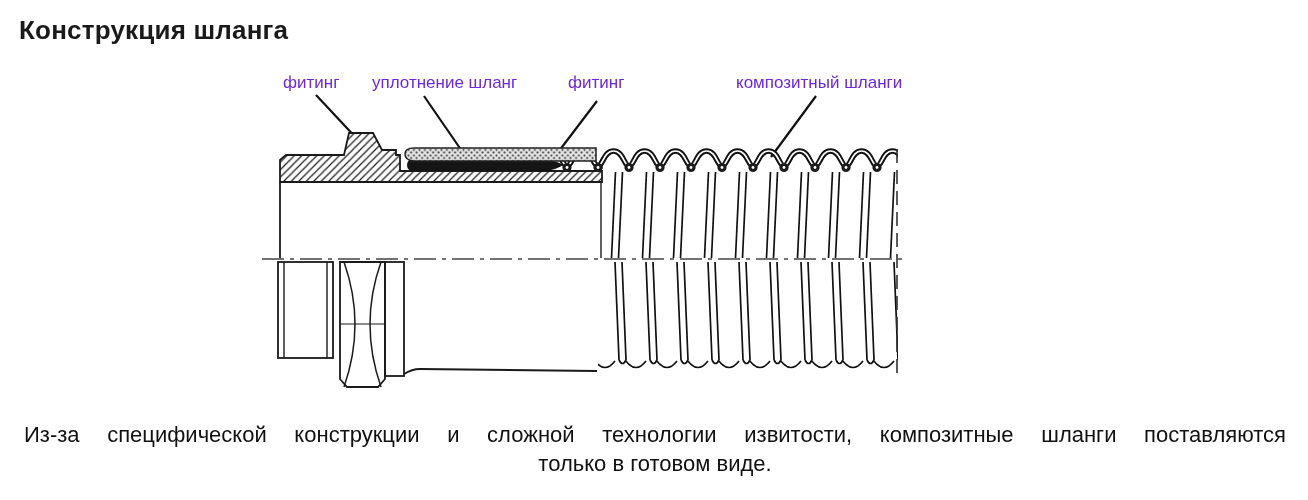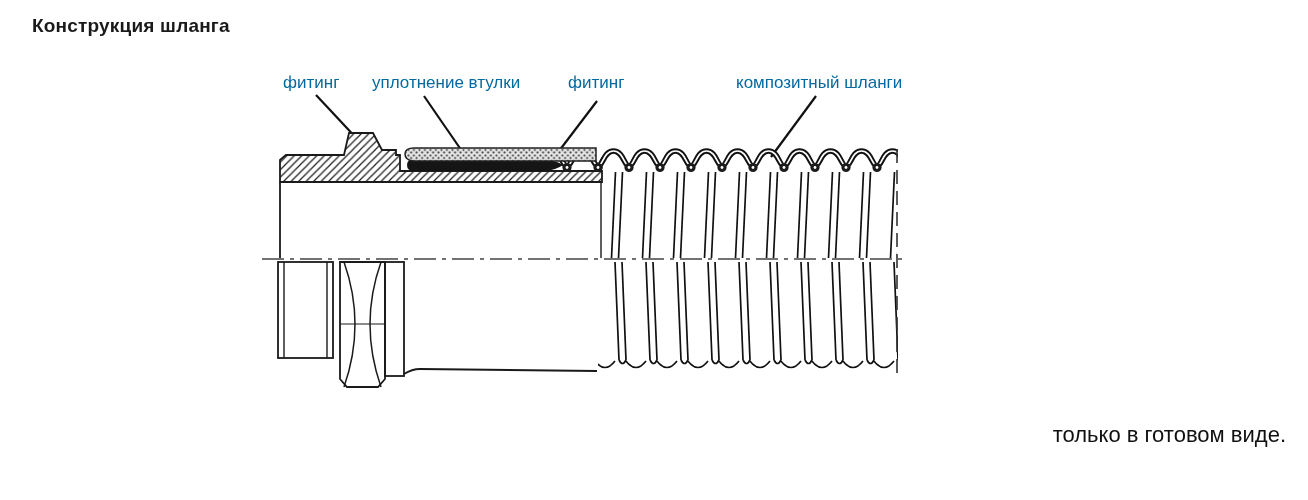--- a/index.html
+++ b/index.html
@@ -3,39 +3,39 @@
 <meta charset="utf-8">
 <style>
   html,body{margin:0;padding:0;}
   body{
     width:1308px;height:500px;position:relative;overflow:hidden;
     background:#ffffff;
     font-family:"Liberation Sans", sans-serif;
     color:#1a1a1a;
   }
   .page-title{
-    position:absolute;left:32px;top:15px;
-    font-size:19px;font-weight:bold;letter-spacing:.2px;
+    position:absolute;left:19px;top:15px;
+    font-size:26px;font-weight:bold;letter-spacing:.2px;
     white-space:nowrap;
   }
   .part-label{
     position:absolute;top:74px;
-    font-size:17px;line-height:18px;white-space:nowrap;color:#0369a1;
+    font-size:17px;line-height:18px;white-space:nowrap;color:#6d28d9;
   }
   #lbl-fitting{left:283px;}
   #lbl-seal{left:372px;}
   #lbl-sleeve{left:568px;}
   #lbl-hose{left:736px;}
   .diagram-svg{position:absolute;left:0;top:0;}
   .para{
     position:absolute;left:24px;top:420px;width:1262px;
     font-size:22px;line-height:29px;color:#111;
   }
   .para .l1{text-align:justify;text-align-last:justify;}
-  .para .l2{text-align:right;}
+  .para .l2{text-align:center;}
 </style>
 </head>
 <body>
 
 <div class="page-title">Конструкция шланга</div>
 
 <svg class="diagram-svg" width="1308" height="500" viewBox="0 0 1308 500">
   <defs>
 
     <pattern id="hatch" patternUnits="userSpaceOnUse" width="7.5" height="7.5">
@@ -111,19 +111,20 @@
     <rect x="385" y="262" width="19" height="114"></rect>
     <path d="M404,374 Q412,369 420,369 L597,371"></path>
   </g>
 
   <rect x="598" y="262" width="300" height="112" fill="url(#corrBot)"></rect>
 
   <line x1="897" y1="149" x2="897" y2="374" stroke="#333" stroke-width="1.6" stroke-dasharray="14 7"></line>
 </svg>
 
 <div class="part-label" id="lbl-fitting">фитинг</div>
-<div class="part-label" id="lbl-seal">уплотнение втулки</div>
+<div class="part-label" id="lbl-seal">уплотнение шланг</div>
 <div class="part-label" id="lbl-sleeve">фитинг</div>
 <div class="part-label" id="lbl-hose">композитный шланги</div>
 
 <div class="para">
+  <div class="l1">Из-за специфической конструкции и сложной технологии извитости, композитные шланги поставляются</div>
   <div class="l2">только в готовом виде.</div>
 </div>
 
 </body></html>

